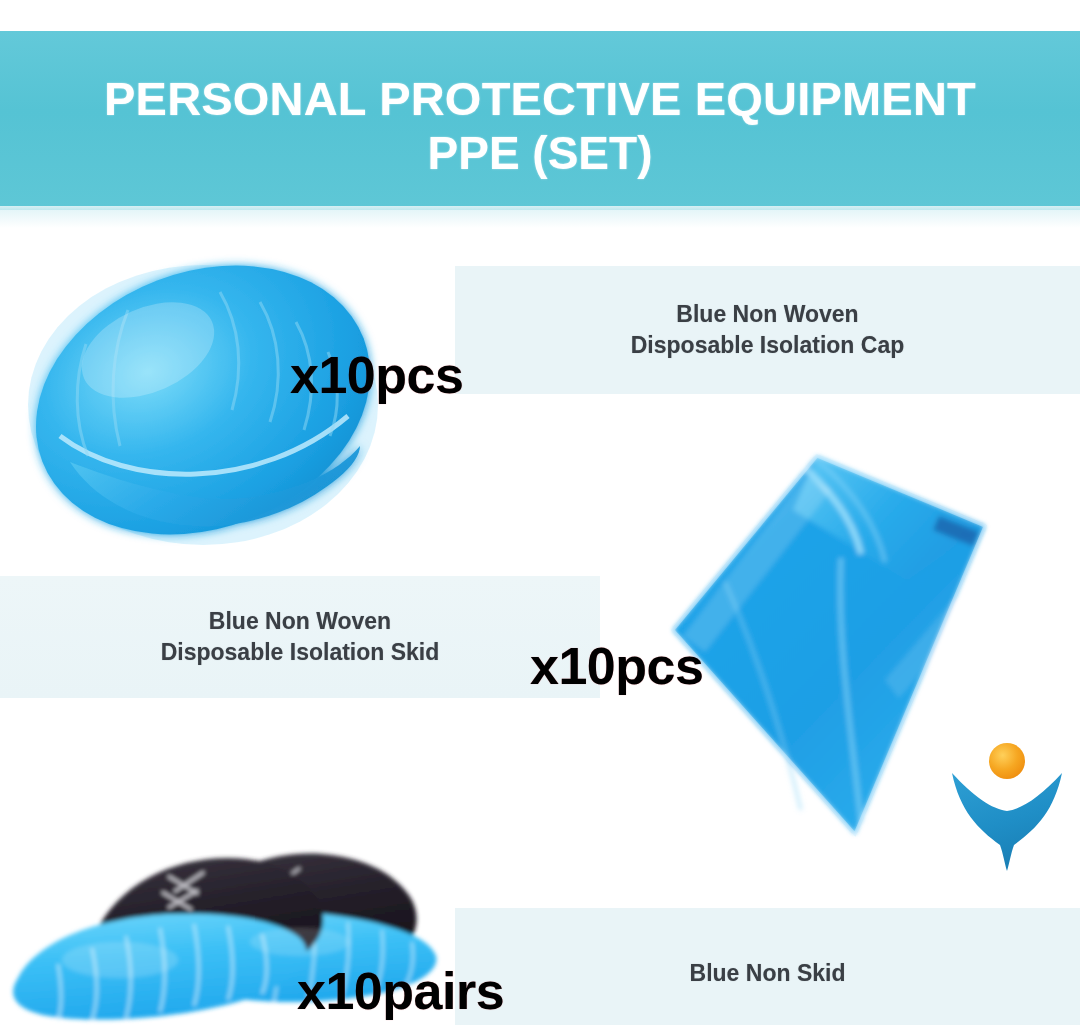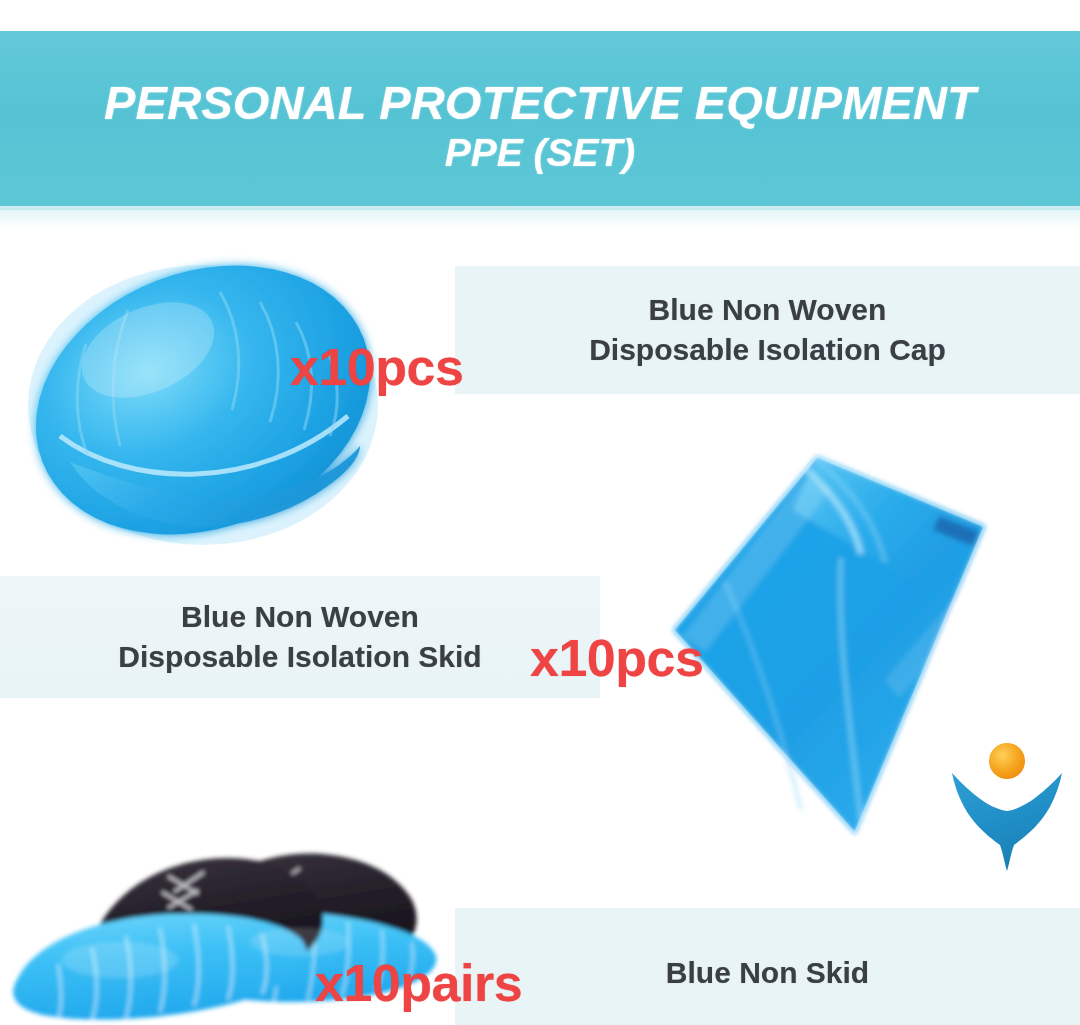--- a/index.html
+++ b/index.html
@@ -25,21 +25,20 @@
     top: 31px;
     width: 1080px;
     height: 179px;
     background: linear-gradient(180deg, #63c9d9 0%, #55c3d4 45%, #5ec7d6 100%);
     display: flex;
     flex-direction: column;
     align-items: center;
     justify-content: center;
     box-sizing: border-box;
     padding-top: 12px;
-    font-style: italic;
   }
   .banner::after {
     content: "";
     position: absolute;
     left: 0; right: 0; bottom: -18px;
     height: 22px;
     background: linear-gradient(180deg, rgba(220,242,246,0.95) 0%, rgba(255,255,255,0) 100%);
     pointer-events: none;
   }
   .banner-title {
@@ -47,21 +46,21 @@
     font-size: 47px;
     font-weight: bold;
     letter-spacing: 0.2px;
     line-height: 1.06;
     text-align: center;
     white-space: nowrap;
     text-shadow: 0 0 2px rgba(255,255,255,0.55);
   }
   .banner-subtitle {
     color: #ffffff;
-    font-size: 39px;
+    font-size: 46px;
     font-weight: bold;
     line-height: 1.1;
     text-align: center;
     margin-top: 4px;
     text-shadow: 0 0 2px rgba(255,255,255,0.55);
   }
 
   
   .label-panel {
     position: absolute;
@@ -72,41 +71,42 @@
     align-items: center;
     justify-content: center;
   }
   .panel-cap   { left: 455px; top: 266px; width: 625px; height: 128px; }
   .panel-gown  { left: 0px;   top: 576px; width: 600px; height: 122px;
                  background: linear-gradient(180deg,#edf6f8 0%, #e9f4f7 100%); }
   .panel-shoe  { left: 455px; top: 908px; width: 625px; height: 130px; }
 
   .label-line {
     color: #3a3f45;
-    font-size: 30px;
+    font-size: 23px;
     font-weight: bold;
     line-height: 1.33;
     text-align: right;
     white-space: nowrap;
     text-shadow: 0 0 1px rgba(58,63,69,0.35);
   }
 
   
   .qty {
     position: absolute;
-    color: #ef4444;
+    color: #000000;
     font-size: 52px;
     font-weight: bold;
     letter-spacing: -0.5px;
     white-space: nowrap;
     text-shadow: 0 0 1px rgba(224,10,24,0.4);
+    margin-top: 8px;
   }
   .qty-cap  { left: 290px; top: 337px; }
   .qty-gown { left: 530px; top: 628px; }
-  .qty-shoe { left: 315px; top: 953px; }
+  .qty-shoe { left: 297px; top: 953px; }
 
   
   .product { position: absolute; }
 
   
   .cap-wrap { left: 8px; top: 240px; width: 400px; height: 330px; }
   .cap-svg  { width: 100%; height: 100%; display: block; }
 
   
   .gown-wrap { left: 555px; top: 430px; width: 450px; height: 450px; }

